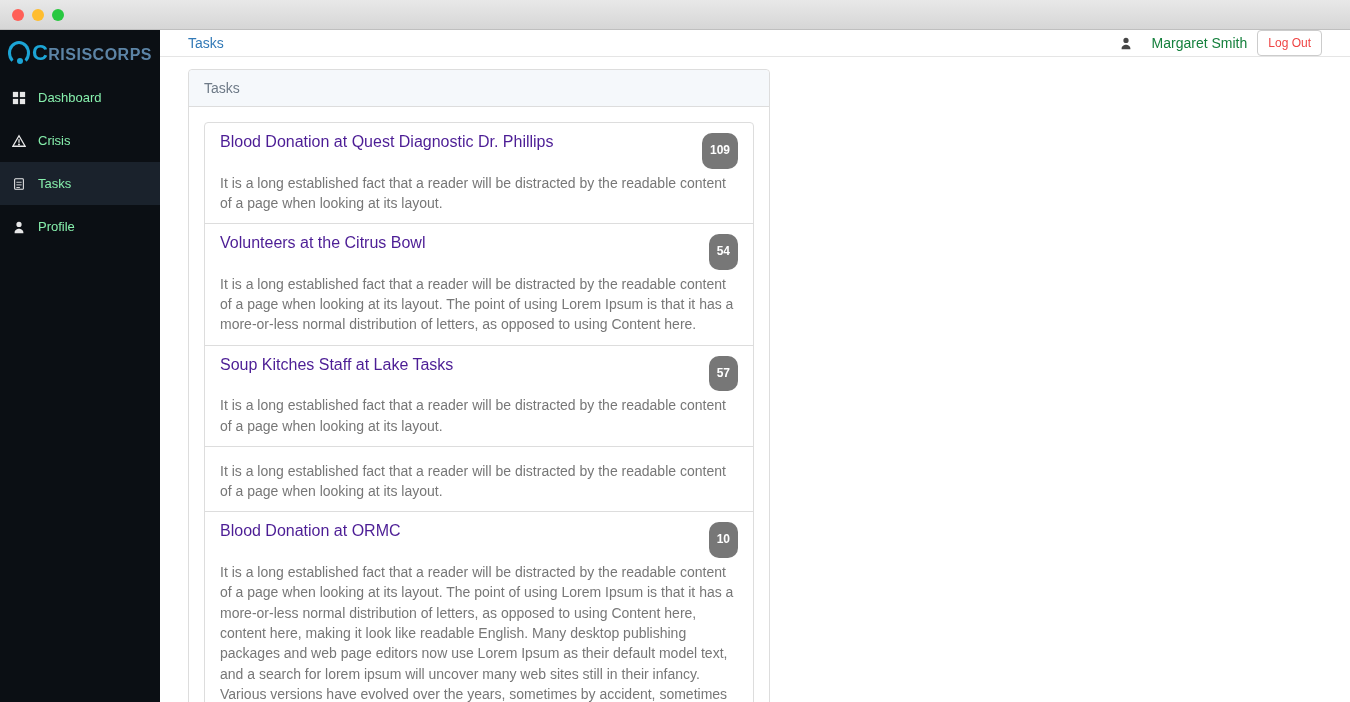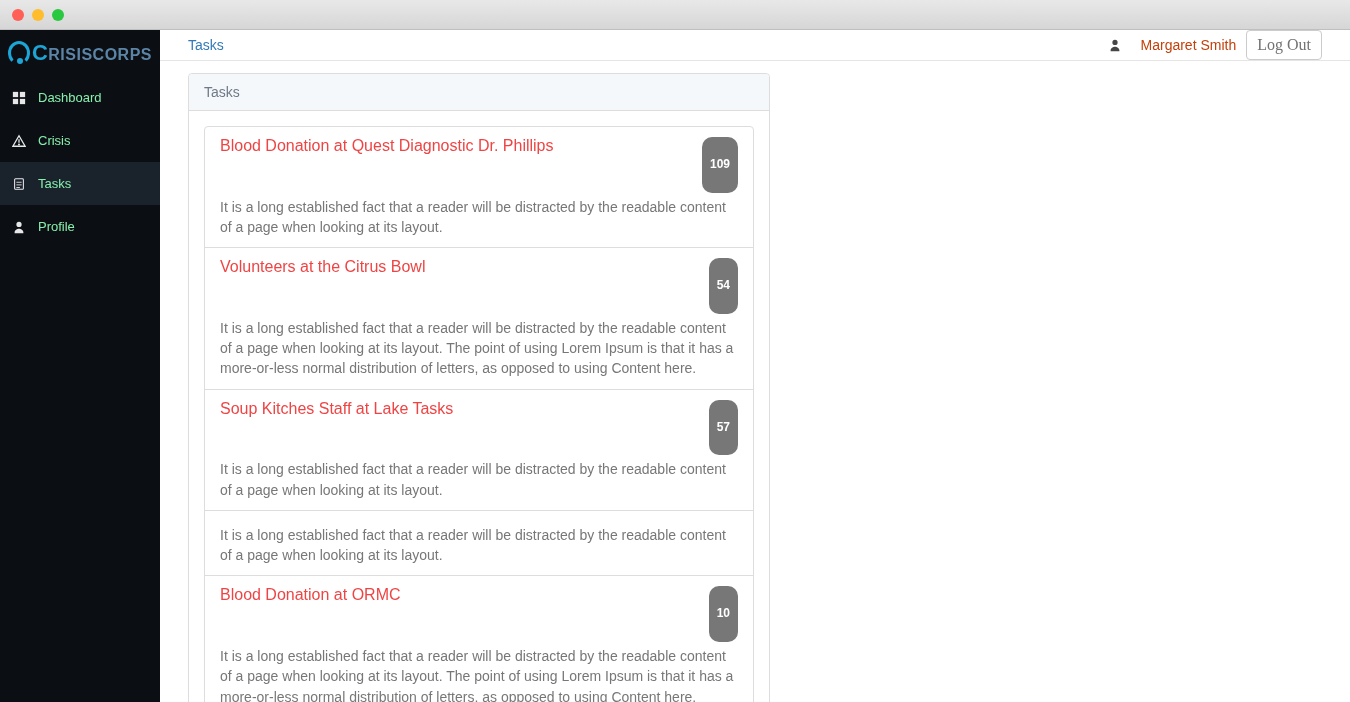--- a/index.html
+++ b/index.html
@@ -84,30 +84,29 @@
     .main { flex: 1; display: flex; flex-direction: column; background: #fff; }
     .topbar {
       height: 46px;
       border-bottom: 1px solid #e5e5e5;
       display: flex;
       align-items: center;
       padding: 0 28px;
     }
     .breadcrumb { color: #337ab7; font-size: 14px; }
     .topbar-right { margin-left: auto; display: flex; align-items: center; gap: 10px; }
-    .user-label { color: #c2410c; font-size: 14px; display: flex; align-items: center; gap: 19px; }
+    .user-label { color: #15803d; font-size: 14px; display: flex; align-items: center; gap: 19px; }
     .logout-btn {
       border: 1px solid #ccc;
       background: #fff;
-      color: #737373;
+      color: #ef4444;
       padding: 5px 10px;
       border-radius: 4px;
-      font-size: 16px;
+      font-size: 12px;
       cursor: pointer;
-      font-family: Liberation Serif, serif;
     }
 
     .content { padding: 12px 28px; background: #fff; }
     .panel {
       width: 582px;
       border: 1px solid #ddd;
       border-radius: 4px;
       background: #fff;
     }
     .panel-header {
@@ -127,29 +126,29 @@
     .list-item {
       padding: 10px 15px;
       border-bottom: 1px solid #ddd;
       cursor: pointer;
     }
     .list-item:last-child { border-bottom: none; }
     .list-head { display: flex; align-items: flex-start; }
     .list-title {
       font-size: 16px;
       font-weight: 500;
-      color: #ef4444;
+      color: #4c1d95;
       flex: 1;
       padding-right: 8px;
     }
     .badge {
       background: #777;
       color: #fff;
       border-radius: 10px;
-      padding: 20px 8px;
+      padding: 10px 8px;
       font-size: 12px;
       font-weight: bold;
       min-width: 20px;
       text-align: center;
       line-height: 1.3;
     }
     .list-desc {
       color: #777;
       font-size: 14px;
       margin-top: 4px;

